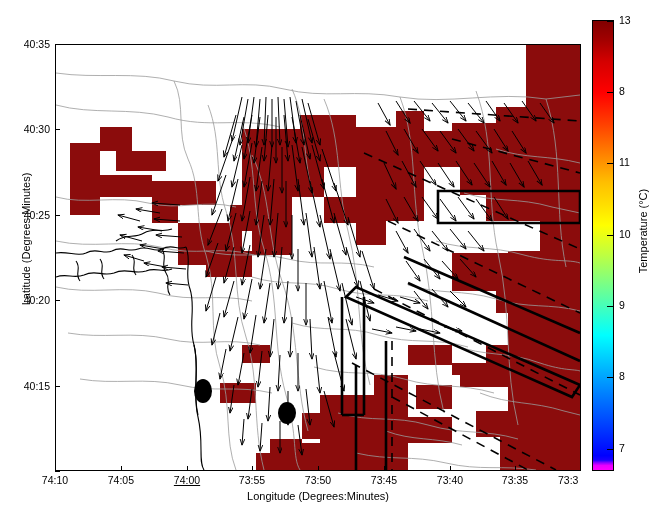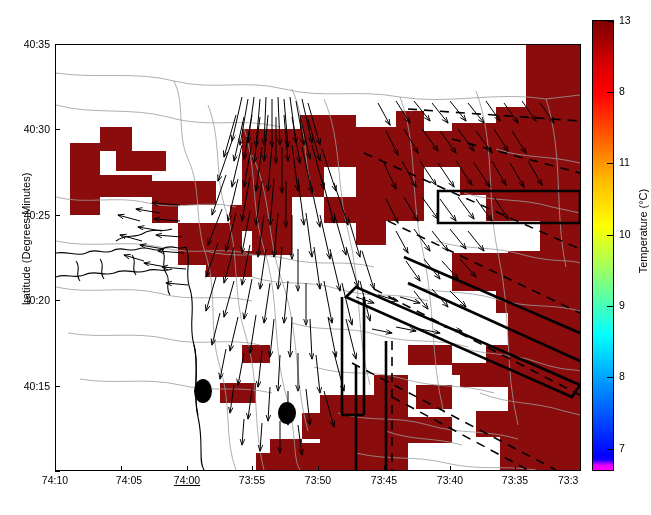--- a/index.html
+++ b/index.html
@@ -376,21 +376,21 @@
   <div class="tick" style="left:121px;top:466px;width:1px;height:5px;"></div>
   <div class="tick" style="left:187px;top:466px;width:1px;height:5px;"></div>
   <div class="tick" style="left:252px;top:466px;width:1px;height:5px;"></div>
   <div class="tick" style="left:318px;top:466px;width:1px;height:5px;"></div>
   <div class="tick" style="left:384px;top:466px;width:1px;height:5px;"></div>
   <div class="tick" style="left:450px;top:466px;width:1px;height:5px;"></div>
   <div class="tick" style="left:515px;top:466px;width:1px;height:5px;"></div>
   <div class="tick" style="left:580px;top:466px;width:1px;height:5px;"></div>
 
   <div class="xtl" style="left:30px;width:50px;">74:10</div>
-  <div class="xtl" style="left:104px;width:50px;">74:05</div>
+  <div class="xtl" style="left:84px;width:50px;text-align:right;">74:05</div>
   <div class="xtl" style="left:162px;width:50px;text-decoration:underline;">74:00</div>
   <div class="xtl" style="left:227px;width:50px;">73:55</div>
   <div class="xtl" style="left:293px;width:50px;">73:50</div>
   <div class="xtl" style="left:359px;width:50px;">73:45</div>
   <div class="xtl" style="left:425px;width:50px;">73:40</div>
   <div class="xtl" style="left:490px;width:50px;">73:35</div>
   <div class="xtl" style="left:558px;width:44px;text-align:left;">73:3</div>
 
   <div class="tick" style="left:55px;top:44px;width:5px;height:1px;"></div>
   <div class="tick" style="left:55px;top:129px;width:5px;height:1px;"></div>
@@ -399,20 +399,21 @@
   <div class="tick" style="left:55px;top:386px;width:5px;height:1px;"></div>
   <div class="tick" style="left:55px;top:471px;width:5px;height:1px;"></div>
 
   <div class="ytl" style="top:38px;">40:35</div>
   <div class="ytl" style="top:123px;">40:30</div>
   <div class="ytl" style="top:209px;">40:25</div>
   <div class="ytl" style="top:294px;">40:20</div>
   <div class="ytl" style="top:380px;">40:15</div>
   <div class="ytl" style="top:479px;margin-top:39px;">40:10</div>
 
+  <div class="xlabel">Longitude (Degrees:Minutes)</div>
   <div class="ylabel">Latitude (Degrees:Minutes)</div>
 
   <div class="cbar"></div>
 
   <div class="cbtick" style="left:607px;top:21px;width:6px;height:1px;"></div>
   <div class="cbtick" style="left:607px;top:92px;width:6px;height:1px;"></div>
   <div class="cbtick" style="left:607px;top:163px;width:6px;height:1px;"></div>
   <div class="cbtick" style="left:607px;top:235px;width:6px;height:1px;"></div>
   <div class="cbtick" style="left:607px;top:306px;width:6px;height:1px;"></div>
   <div class="cbtick" style="left:607px;top:377px;width:6px;height:1px;"></div>

